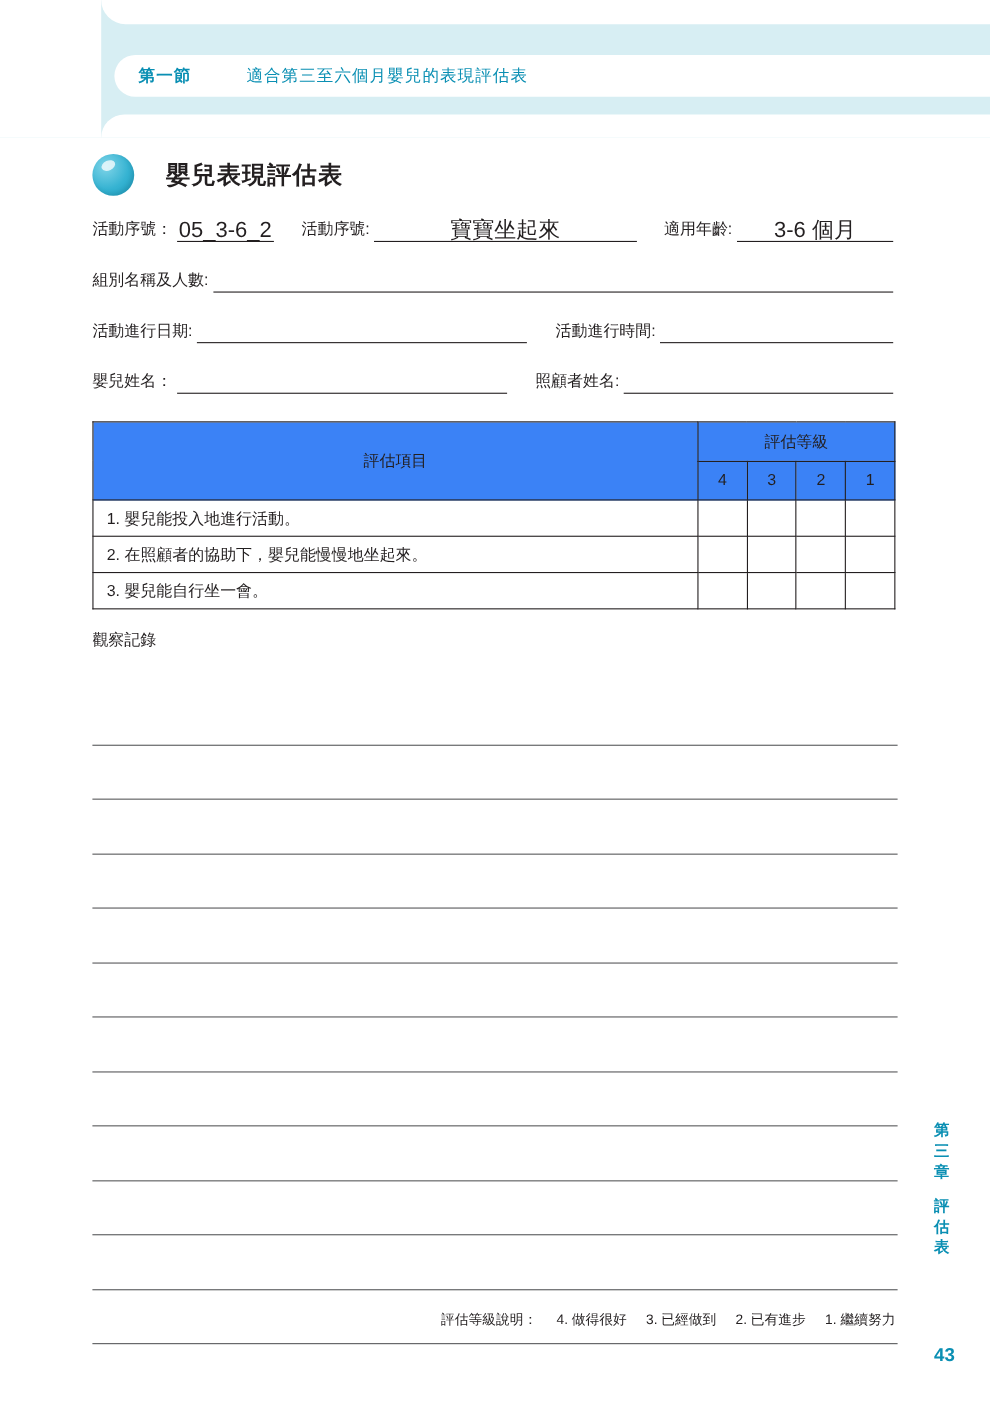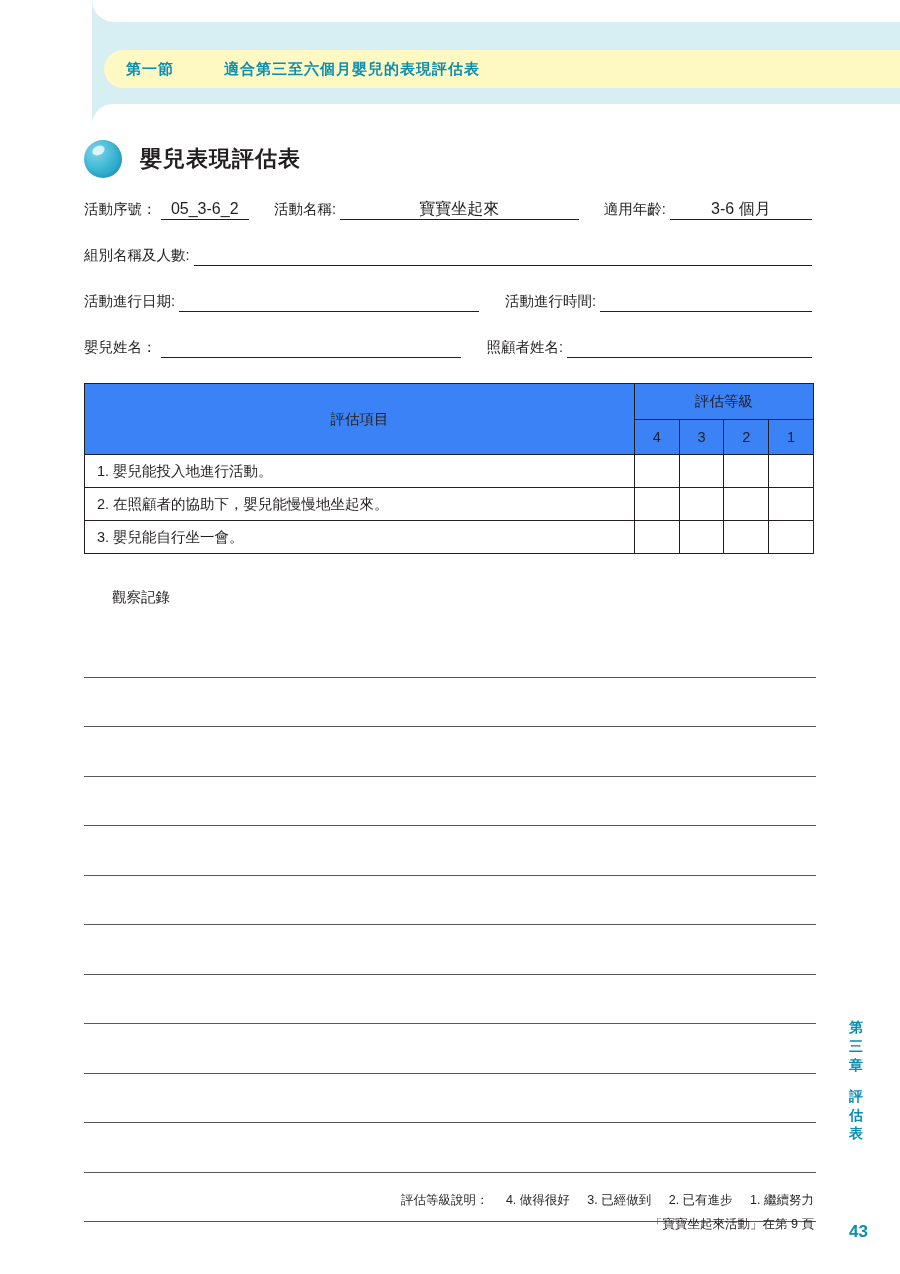--- a/index.html
+++ b/index.html
@@ -41,37 +41,37 @@
     height: 22px;
     background: #ffffff;
     border-bottom-left-radius: 22px;
   }
   .header-strip {
     position: absolute;
     left: 104px;
     top: 50px;
     width: 796px;
     height: 38px;
-    background: #fef9c3;
+    background: #ffffff;
     border-top-left-radius: 19px;
     border-bottom-left-radius: 19px;
     display: flex;
     align-items: center;
   }
   .header-strip .sec-no {
     color: #0a8fb3;
     font-size: 15px;
     font-weight: bold;
     letter-spacing: 1px;
     margin-left: 22px;
   }
   .header-strip .sec-title {
     color: #0a8fb3;
     font-size: 15px;
-    font-weight: bold;
+    font-weight: normal;
     letter-spacing: 1px;
     margin-left: 50px;
   }
   .header-bottom-white {
     position: absolute;
     left: 92px;
     top: 104px;
     width: 808px;
     height: 21px;
     background: #ffffff;
@@ -102,21 +102,21 @@
     width: 13px;
     height: 9px;
     border-radius: 50%;
     background: rgba(255,255,255,0.75);
     transform: rotate(-25deg);
   }
   .doc-title {
     font-size: 22px;
     font-weight: bold;
     color: #231f20;
-    margin-left: 18px;
+    margin-left: 29px;
     letter-spacing: 1px;
   }
 
   
   .form-area {
     position: absolute;
     left: 84px;
     top: 198px;
     width: 732px;
     font-size: 14.5px;
@@ -131,21 +131,21 @@
   .lbl {
     white-space: nowrap;
     line-height: 22px;
   }
   .fill {
     border-bottom: 1px solid #231f20;
     height: 20px;
     line-height: 20px;
     text-align: center;
     margin: 0 4px;
-    font-size: 16px;
+    font-size: 20px;
   }
   .fill.blank { }
   .w-code { width: 92px; }
   .w-name { width: 248px; }
   .w-age  { width: 148px; }
   .w-full { flex: 1 1 auto; }
   .gap-md { width: 22px; }
 
   
   .rating-table {
@@ -183,24 +183,23 @@
     padding-left: 12px;
   }
   .rating-table tbody td.score-cell {
     width: 44px;
   }
 
   
   .obs-label {
     position: absolute;
     left: 84px;
-    top: 588px;
+    top: 572px;
     font-size: 14.5px;
     color: #231f20;
-    margin-left: 28px;
   }
   .obs-lines {
     position: absolute;
     left: 84px;
     top: 628px;
     width: 732px;
   }
   .obs-line {
     height: 48.5px;
     border-bottom: 1px solid #58595b;
@@ -259,21 +258,21 @@
   <span class="circle-icon"></span>
   <span class="doc-title">嬰兒表現評估表</span>
 </div>
 
 <div class="form-area">
 
   <div class="form-row">
     <span class="lbl">活動序號：</span>
     <span class="fill w-code">05_3-6_2</span>
     <span class="gap-md"></span>
-    <span class="lbl">活動名稱:</span>
+    <span class="lbl">活動序號:</span>
     <span class="fill w-name">寶寶坐起來</span>
     <span class="gap-md"></span>
     <span class="lbl">適用年齡:</span>
     <span class="fill w-age">3-6 個月</span>
   </div>
 
   <div class="form-row">
     <span class="lbl">組別名稱及人數:</span>
     <span class="fill w-full blank"></span>
   </div>
@@ -351,21 +350,20 @@
 </div>
 
 <div class="footer-notes">
   <div class="grade-legend">
     <span>評估等級說明：</span>
     <span>4. 做得很好</span>
     <span>3. 已經做到</span>
     <span>2. 已有進步</span>
     <span>1. 繼續努力</span>
   </div>
-  <div>「寶寶坐起來活動」在第 9 頁</div>
 </div>
 
 <div class="side-tab">
   <div class="seg1">第三章</div>
   <div class="seg2">評估表</div>
 </div>
 
 <div class="page-no">43</div>
 
 </body></html>

